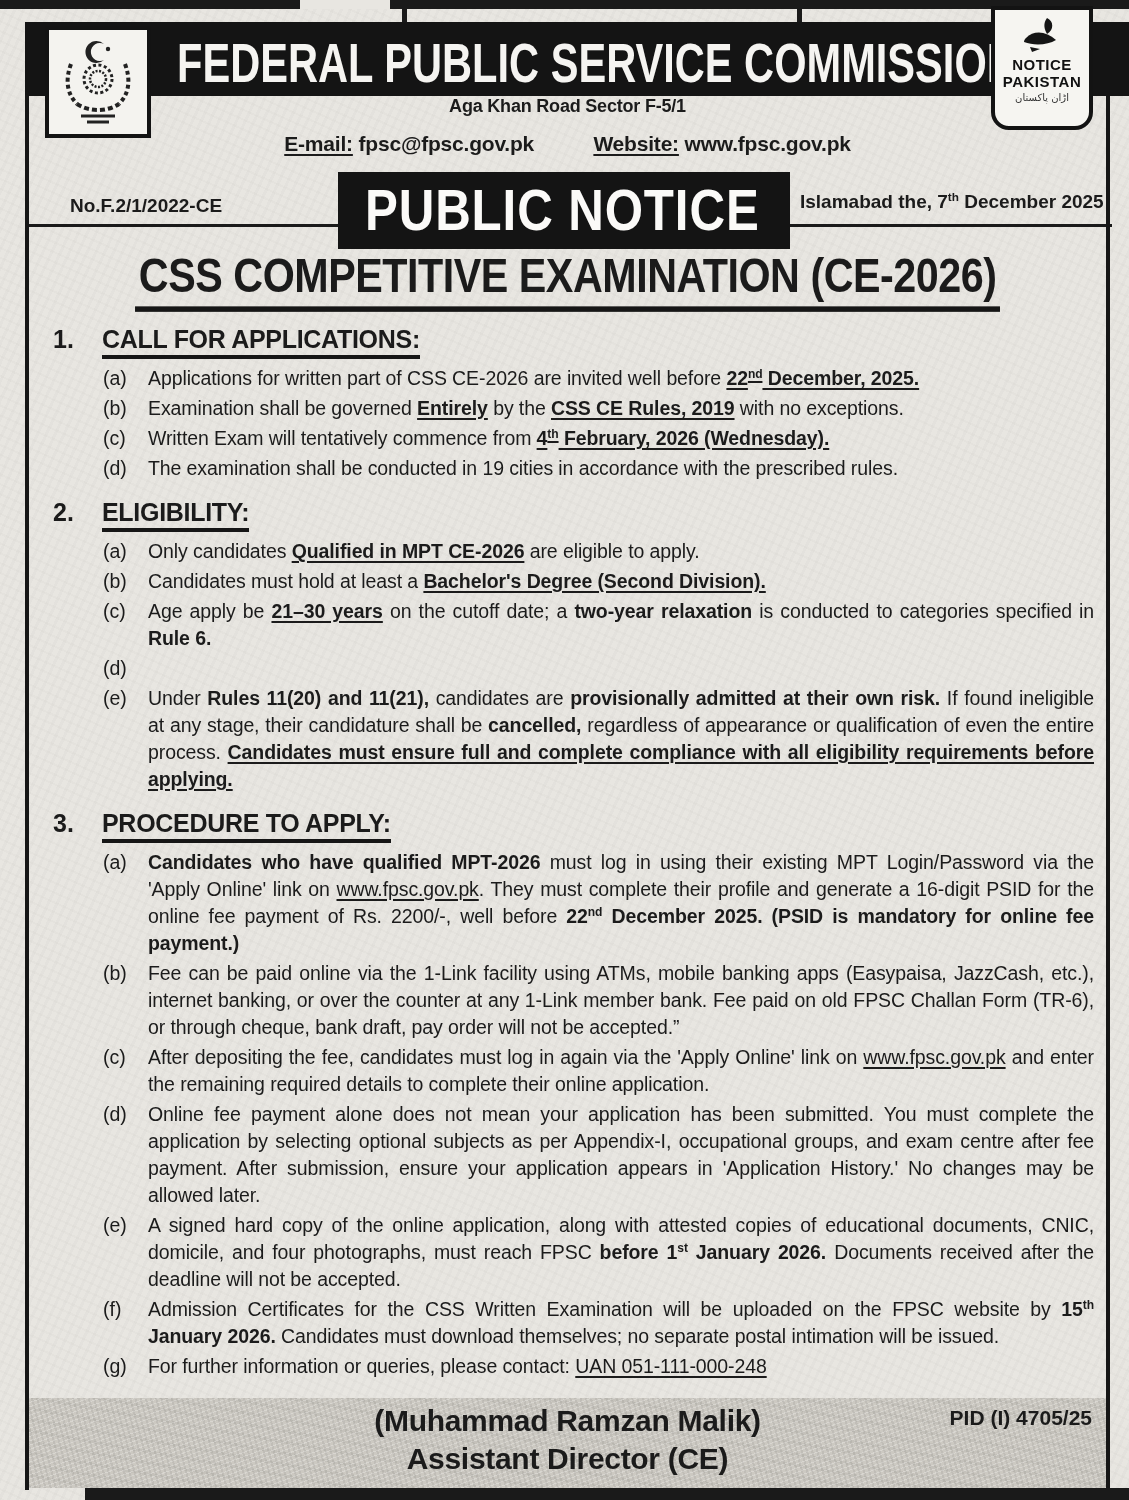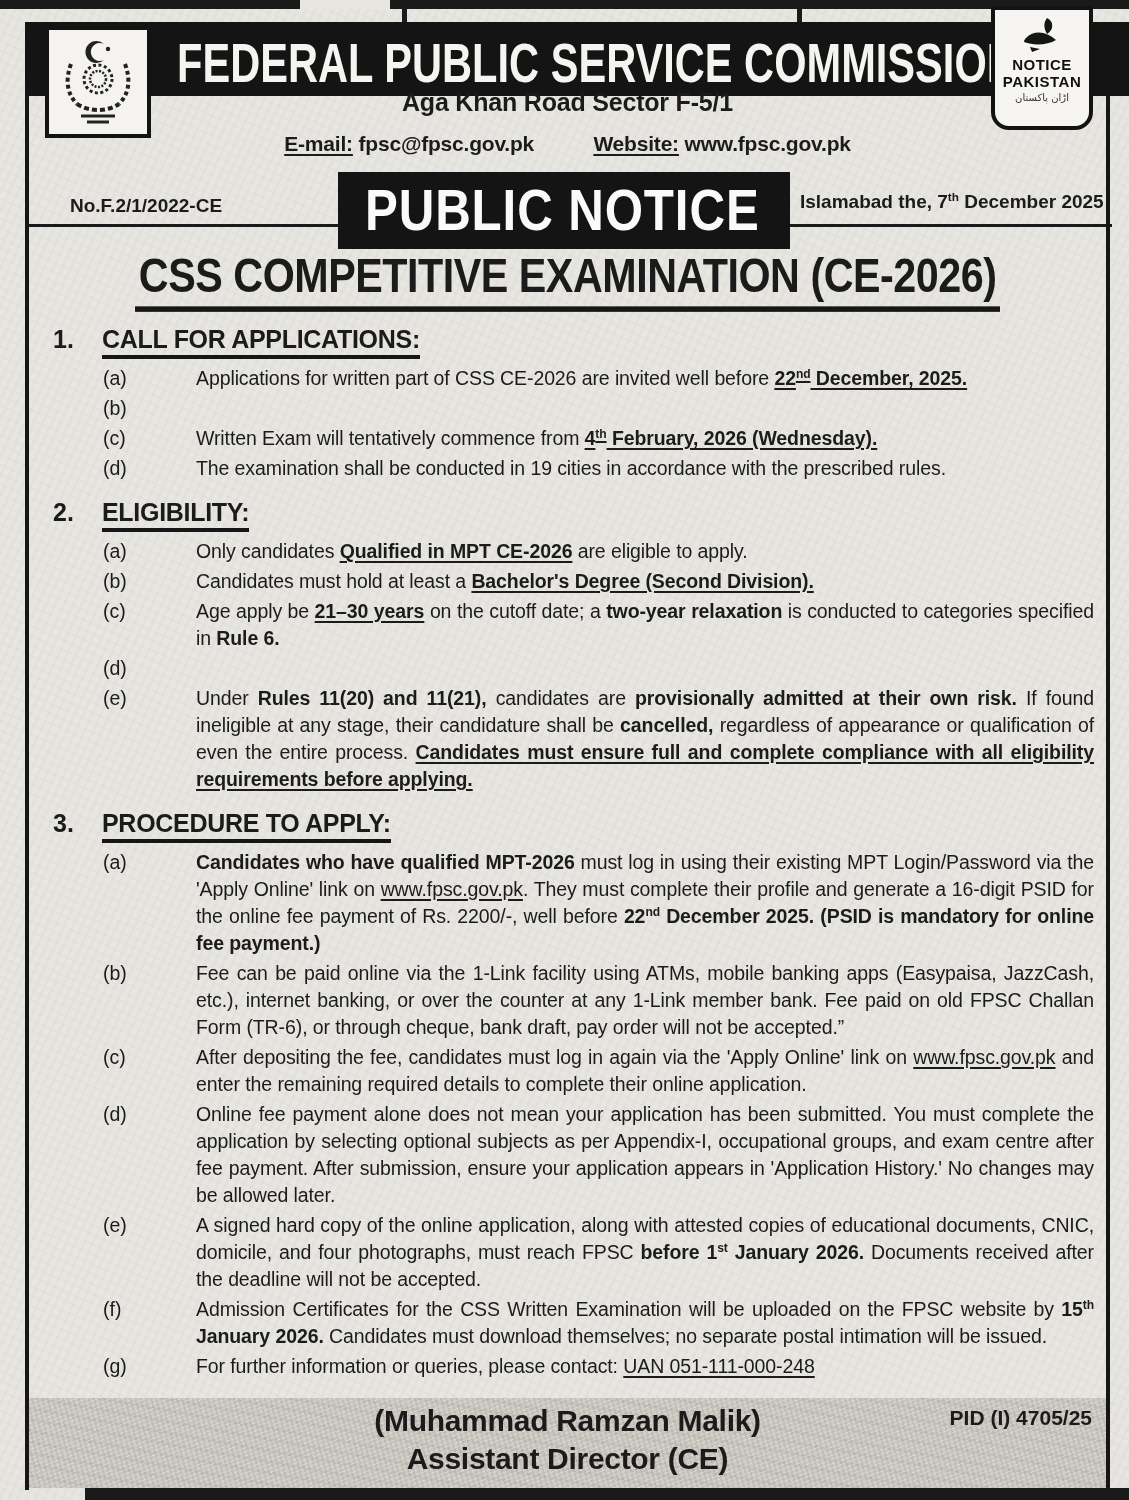--- a/index.html
+++ b/index.html
@@ -33,22 +33,22 @@
   }
   .uraan-box{
     position:absolute;left:991px;top:6px;width:102px;height:124px;
     background:#f6f5f1;border:4px solid #131313;box-sizing:border-box;
     border-radius:0 0 18px 18px;text-align:center;padding-top:4px;
   }
   .uraan-word{font-weight:bold;font-size:15px;letter-spacing:0.5px;line-height:17px;color:#111;}
   .uraan-urdu{font-family:"DejaVu Sans", sans-serif;font-size:10px;color:#333;margin-top:2px;letter-spacing:1px;}
 
   .address-line{
-    position:absolute;left:25px;top:88px;width:1085px;text-align:center;
-    font-weight:bold;font-size:25px;letter-spacing:-0.2px;
+    position:absolute;left:25px;top:96px;width:1085px;text-align:center;
+    font-weight:bold;font-size:18px;letter-spacing:-0.2px;
   }
   .contact-line{
     position:absolute;left:25px;top:132px;width:1085px;text-align:center;
     font-weight:bold;font-size:21px;letter-spacing:-0.2px;
   }
   .contact-gap{display:inline-block;width:48px;}
 
   
   .ref-no{position:absolute;left:70px;top:195px;font-weight:bold;font-size:19px;}
   .content-rule{position:absolute;left:25px;top:224px;right:17px;height:3px;background:#1a1a1a;}
@@ -79,21 +79,21 @@
   .sec-head{display:flex;align-items:baseline;margin-bottom:6px;}
   .sec-num{flex:0 0 49px;padding-left:24px;font-weight:bold;font-size:25px;}
   .sec-title{
     display:inline-block;font-weight:bold;font-size:25px;letter-spacing:-0.3px;
     border-bottom:4px solid #161616;padding-bottom:1px;
   }
   .item{display:flex;margin-top:3px;}
   .item-label{flex:0 0 45px;margin-left:74px;font-size:19.5px;line-height:27px;}
   .item-text{
     flex:1;font-size:19.5px;line-height:27px;text-align:justify;
-    padding-right:12px;letter-spacing:-0.1px;margin-left:48px;
+    padding-right:12px;letter-spacing:-0.1px;
   }
   .b{font-weight:bold;}
   .u{text-decoration:underline;text-decoration-thickness:2px;text-underline-offset:3px;}
   .sup{vertical-align:super;font-size:0.62em;line-height:0;}
 
   
   .sig-strip{
     position:absolute;left:29px;top:1398px;width:1077px;height:90px;
     background-color:#ccc9c2;
     background-image:
@@ -180,20 +180,21 @@
       <div class="sec-head">
         <span class="sec-num">1.</span>
         <span class="sec-title">CALL FOR APPLICATIONS:</span>
       </div>
       <div class="item">
         <span class="item-label">(a)</span>
         <div class="item-text"><span>Applications for written part of CSS CE-2026 are invited well before </span><span class="b u">22</span><span class="b u sup">nd</span><span class="b u"> December, 2025.</span></div>
       </div>
       <div class="item">
         <span class="item-label">(b)</span>
+        <div class="item-text"><span>Examination shall be governed </span><span class="b u">Entirely</span><span> by the </span><span class="b u">CSS CE Rules, 2019</span><span> with no exceptions.</span></div>
       </div>
       <div class="item">
         <span class="item-label">(c)</span>
         <div class="item-text"><span>Written Exam will tentatively commence from </span><span class="b u">4</span><span class="b u sup">th</span><span class="b u"> February, 2026 (Wednesday).</span></div>
       </div>
       <div class="item">
         <span class="item-label">(d)</span>
         <div class="item-text"><span>The examination shall be conducted in 19 cities in accordance with the prescribed rules.</span></div>
       </div>
     </div>

